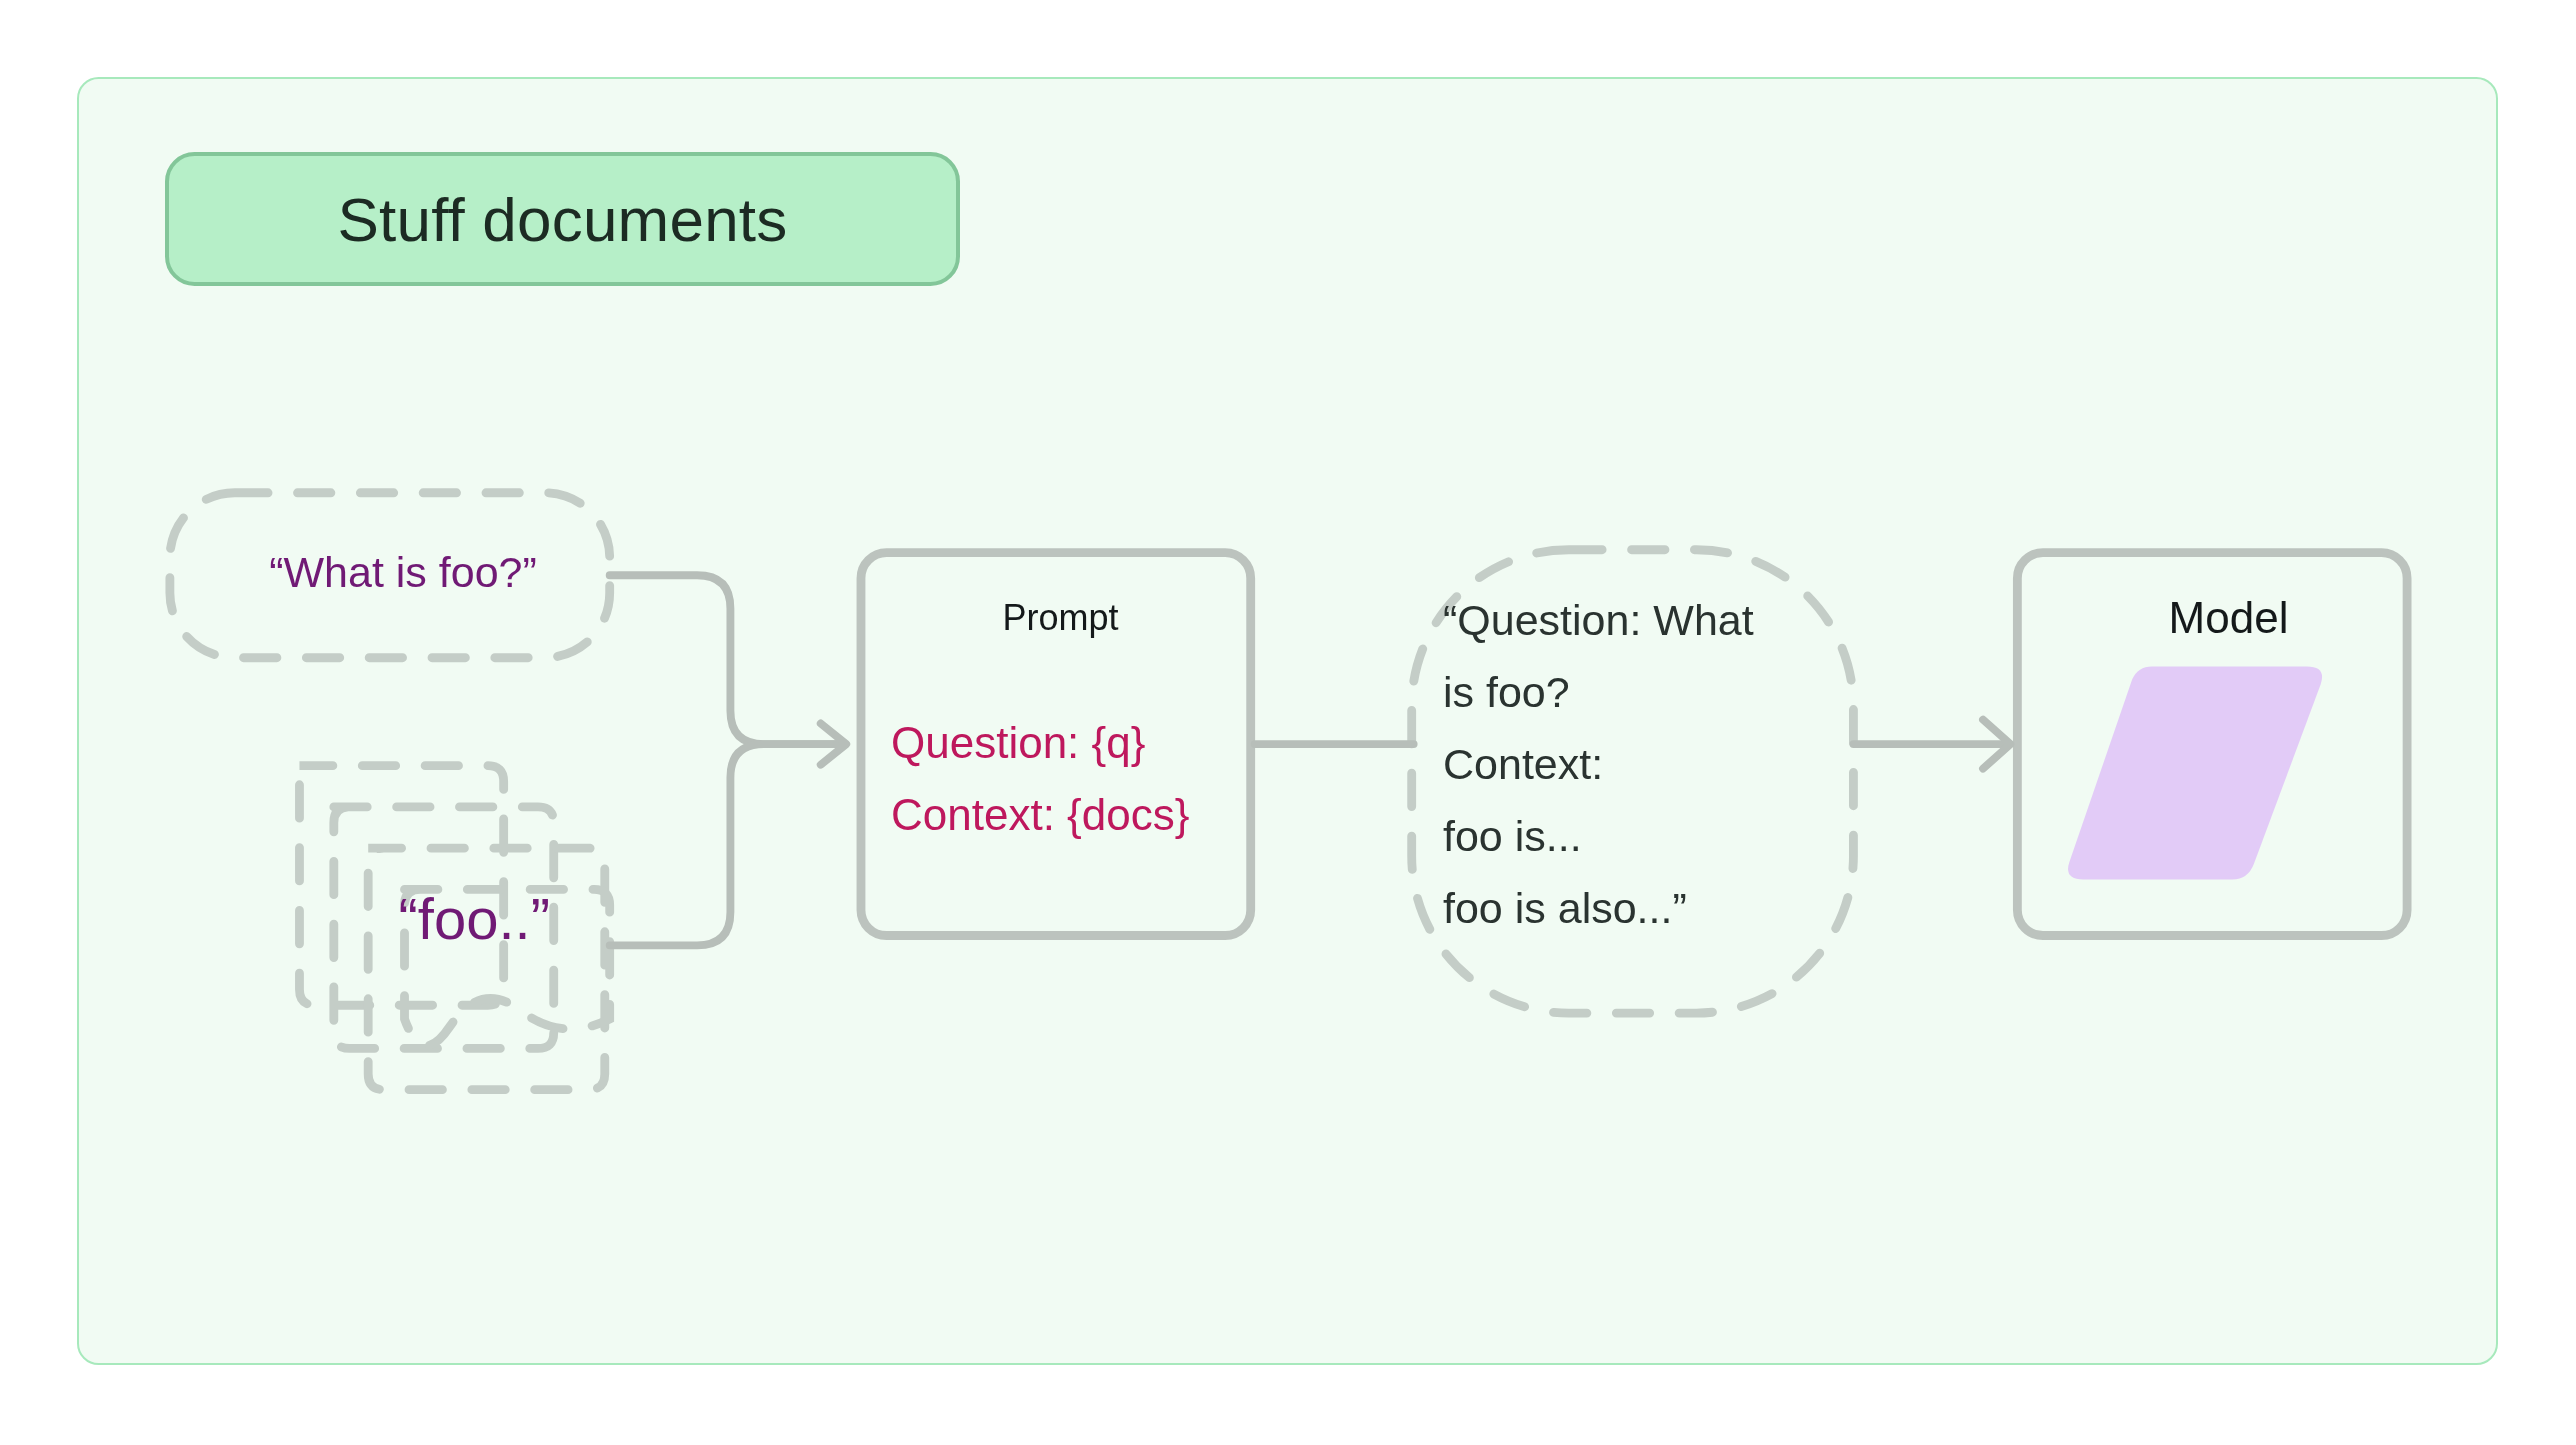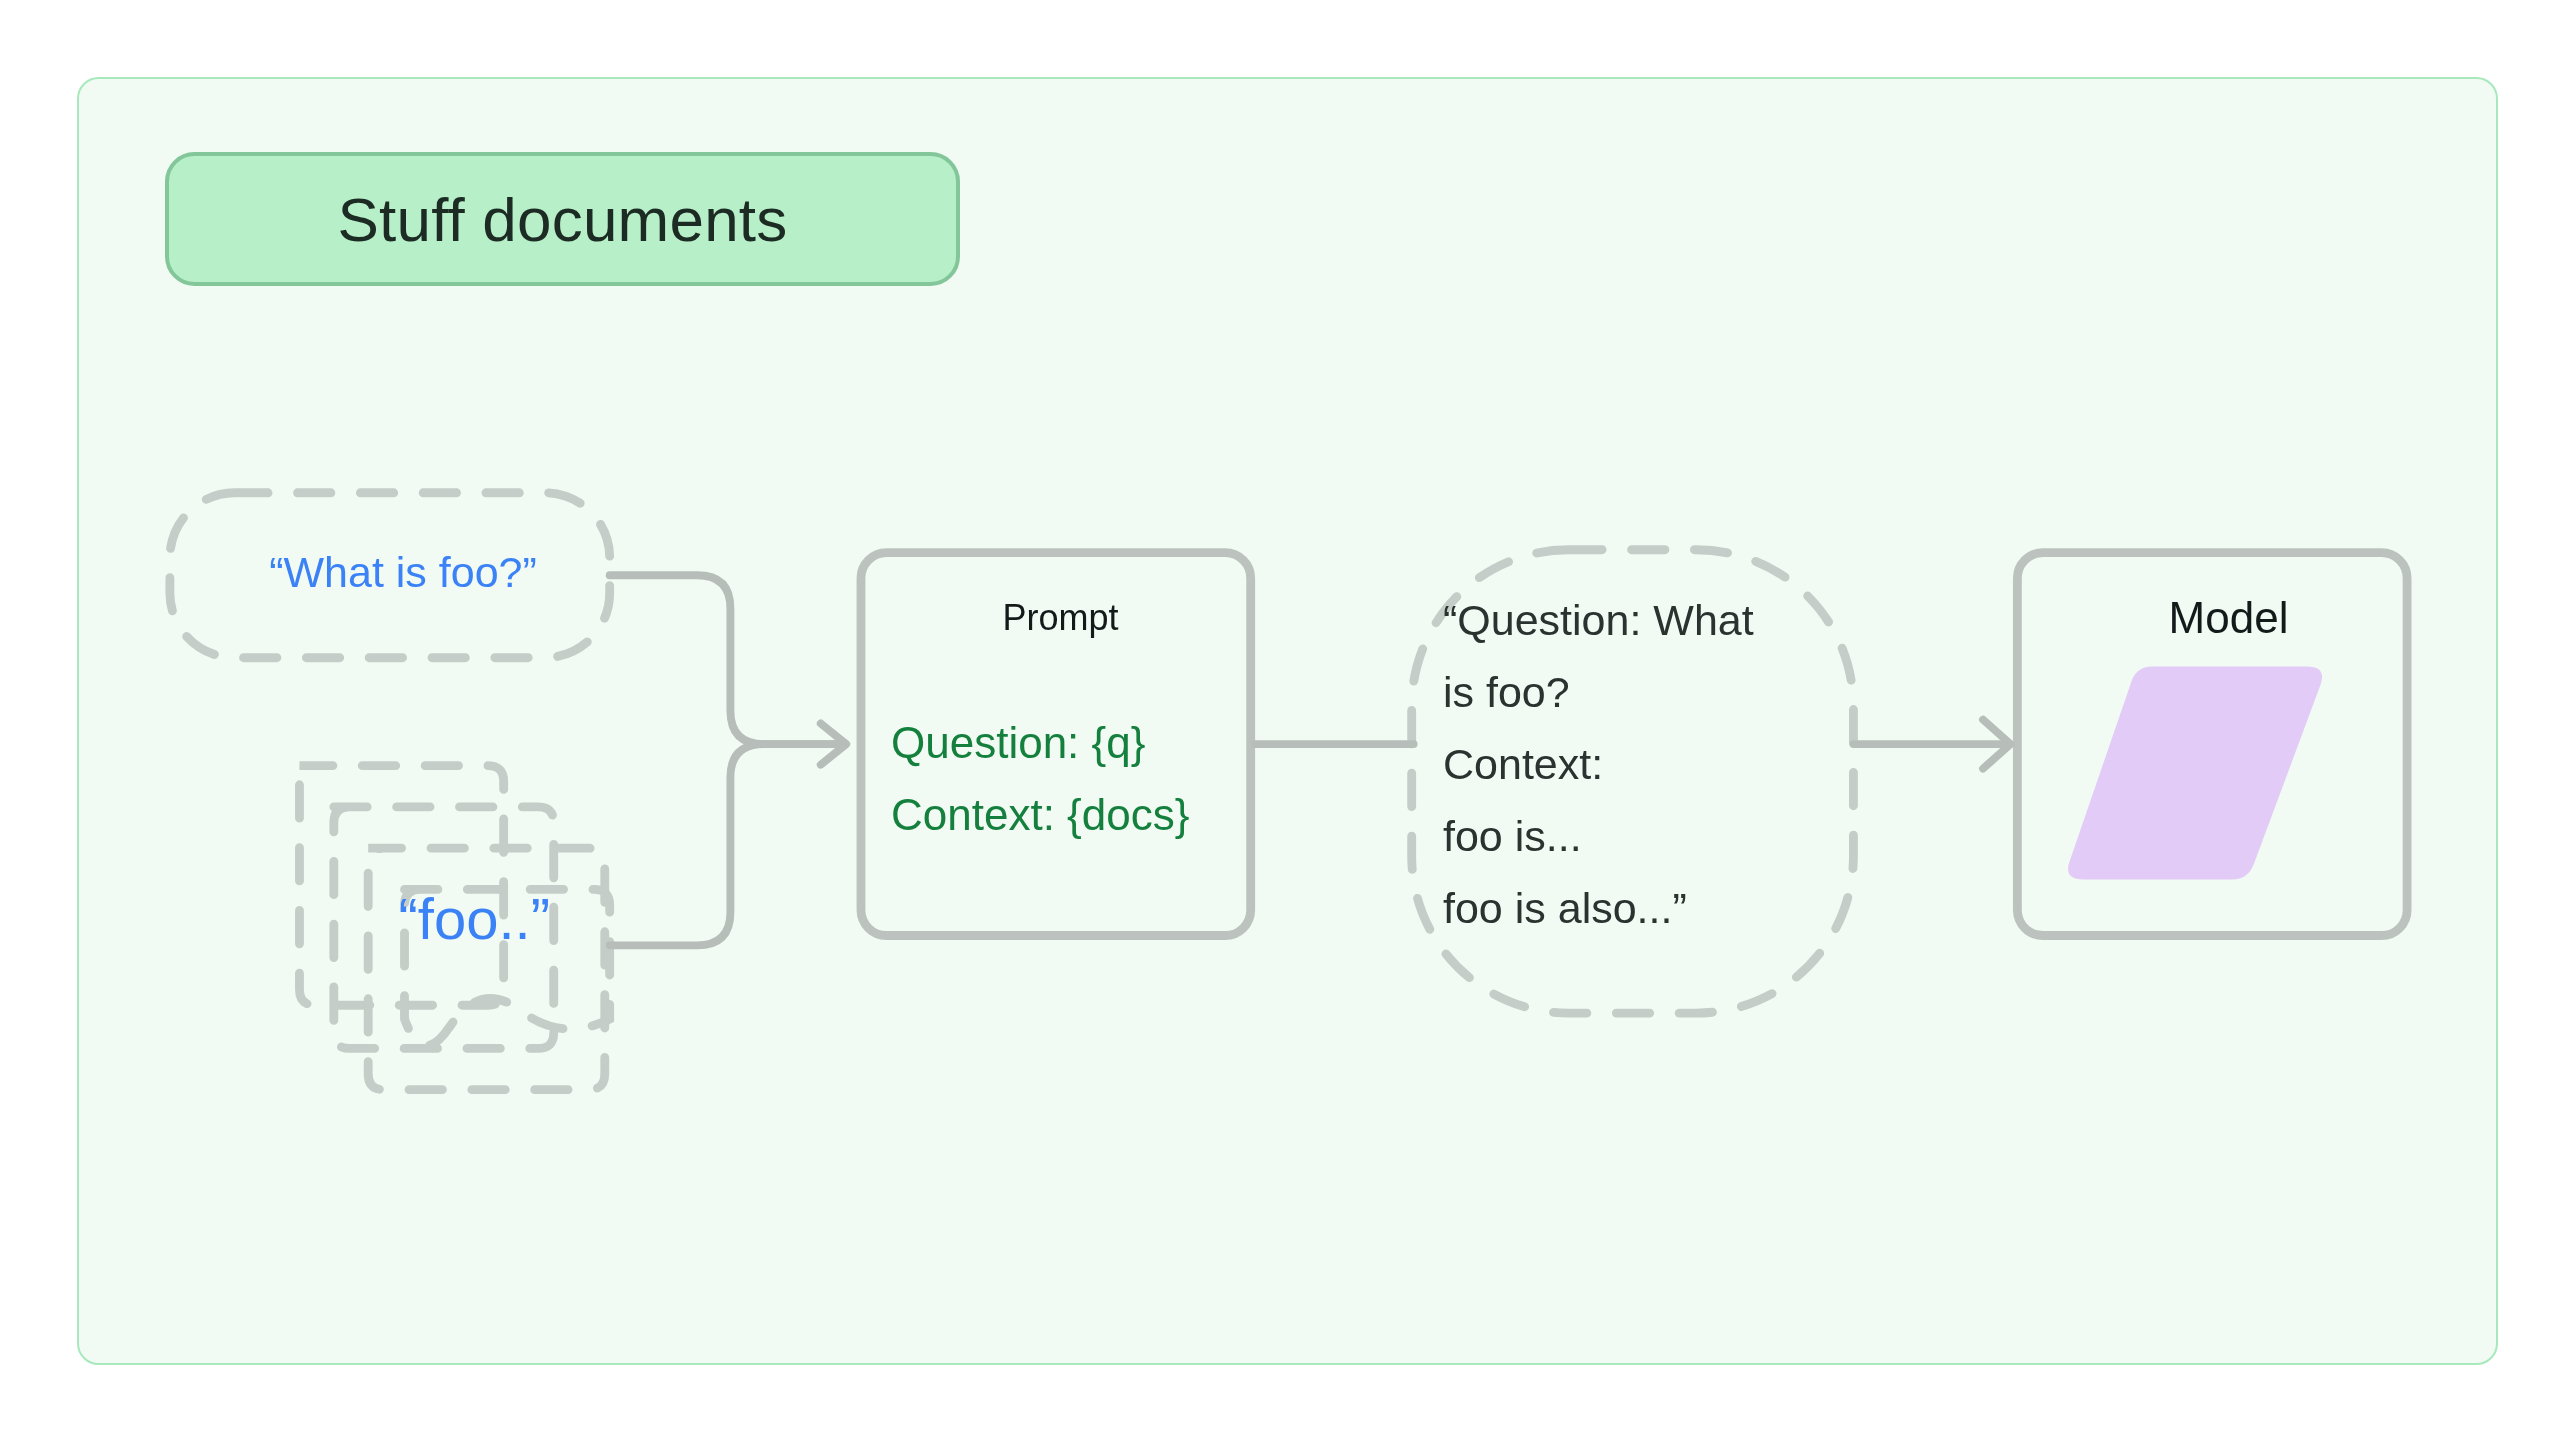--- a/index.html
+++ b/index.html
@@ -90,21 +90,21 @@
     fill: none;
     stroke: #B7BEB9;
     stroke-width: 8;
     stroke-linecap: round;
     stroke-linejoin: round;
   }
 
   
   .node-text {
     position: absolute;
-    color: #3b82f6;
+    color: #701a75;
     white-space: pre;
   }
   #bubble-question-label {
     left: 187px;
     top: 545px;
     width: 432px;
     text-align: center;
     font-size: 43px;
     line-height: 55px;
   }
@@ -125,21 +125,21 @@
     line-height: 57px;
     color: #14191A;
   }
   #prompt-body {
     left: 891px;
     top: 707px;
     width: 373px;
     text-align: left;
     font-size: 44px;
     line-height: 72px;
-    color: #15803d;
+    color: #be185d;
   }
   #merged-bubble-text {
     left: 1443px;
     top: 584px;
     width: 393px;
     text-align: left;
     font-size: 43px;
     line-height: 72px;
     color: #2A3330;
   }

